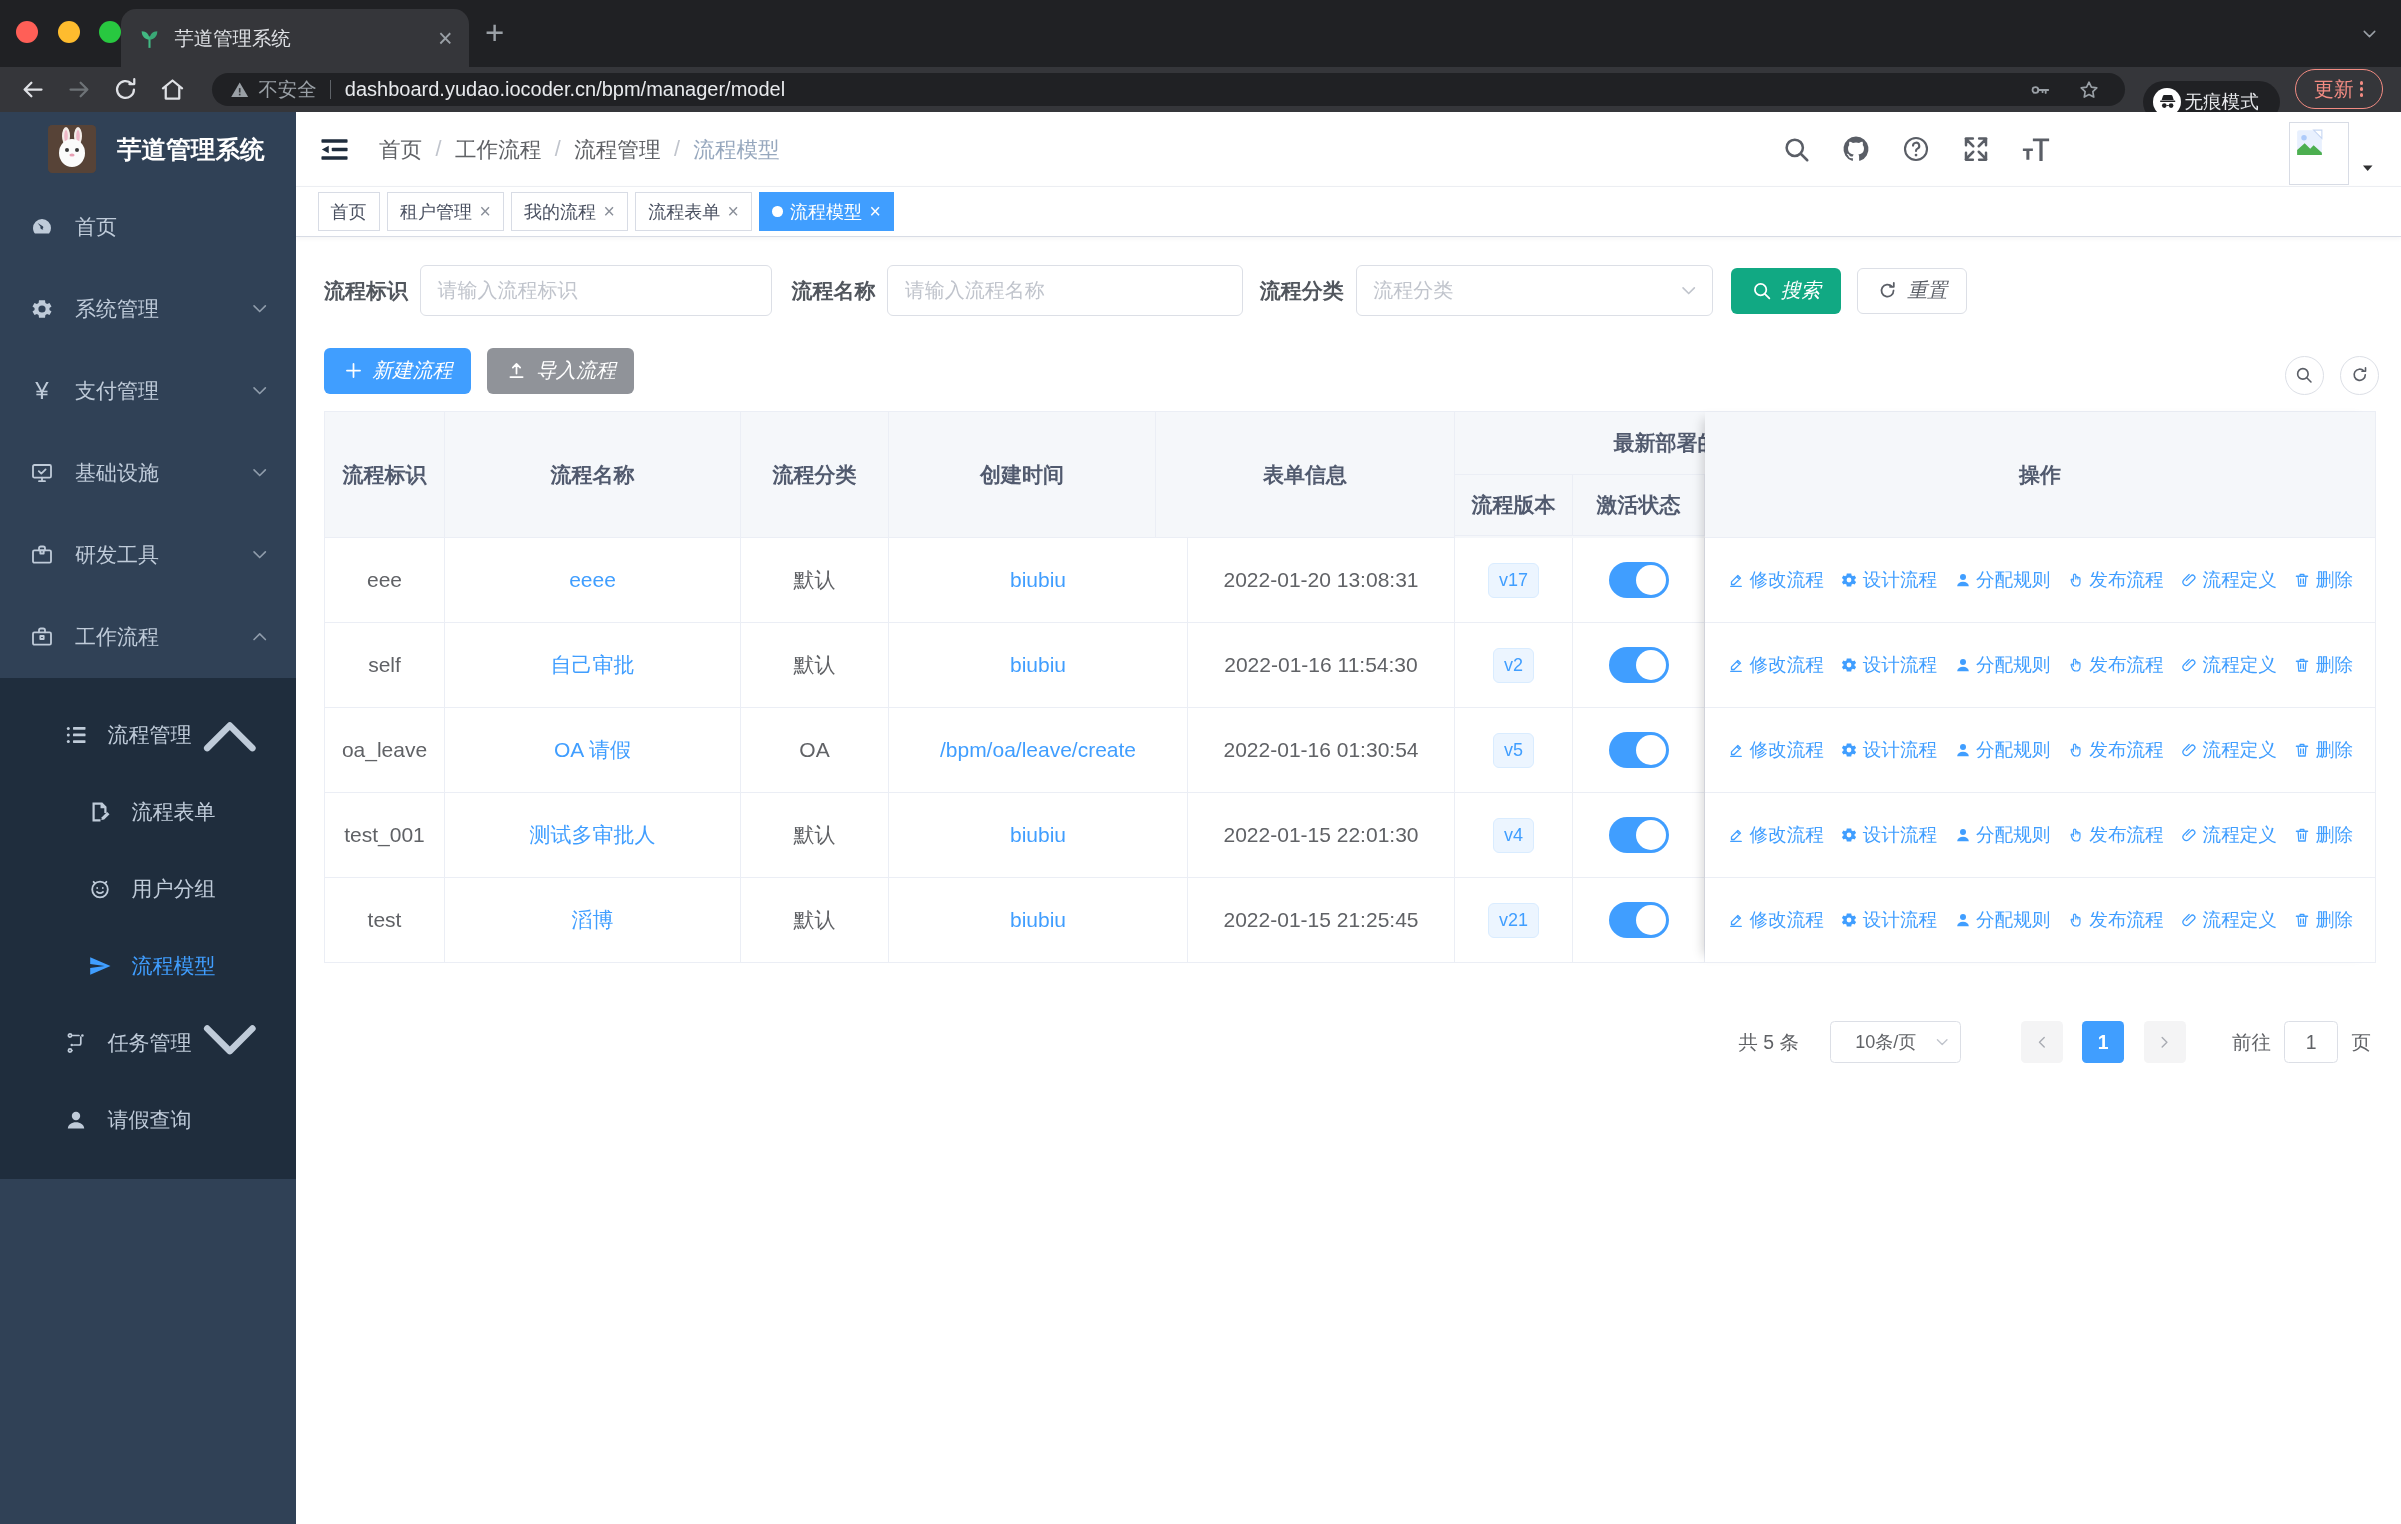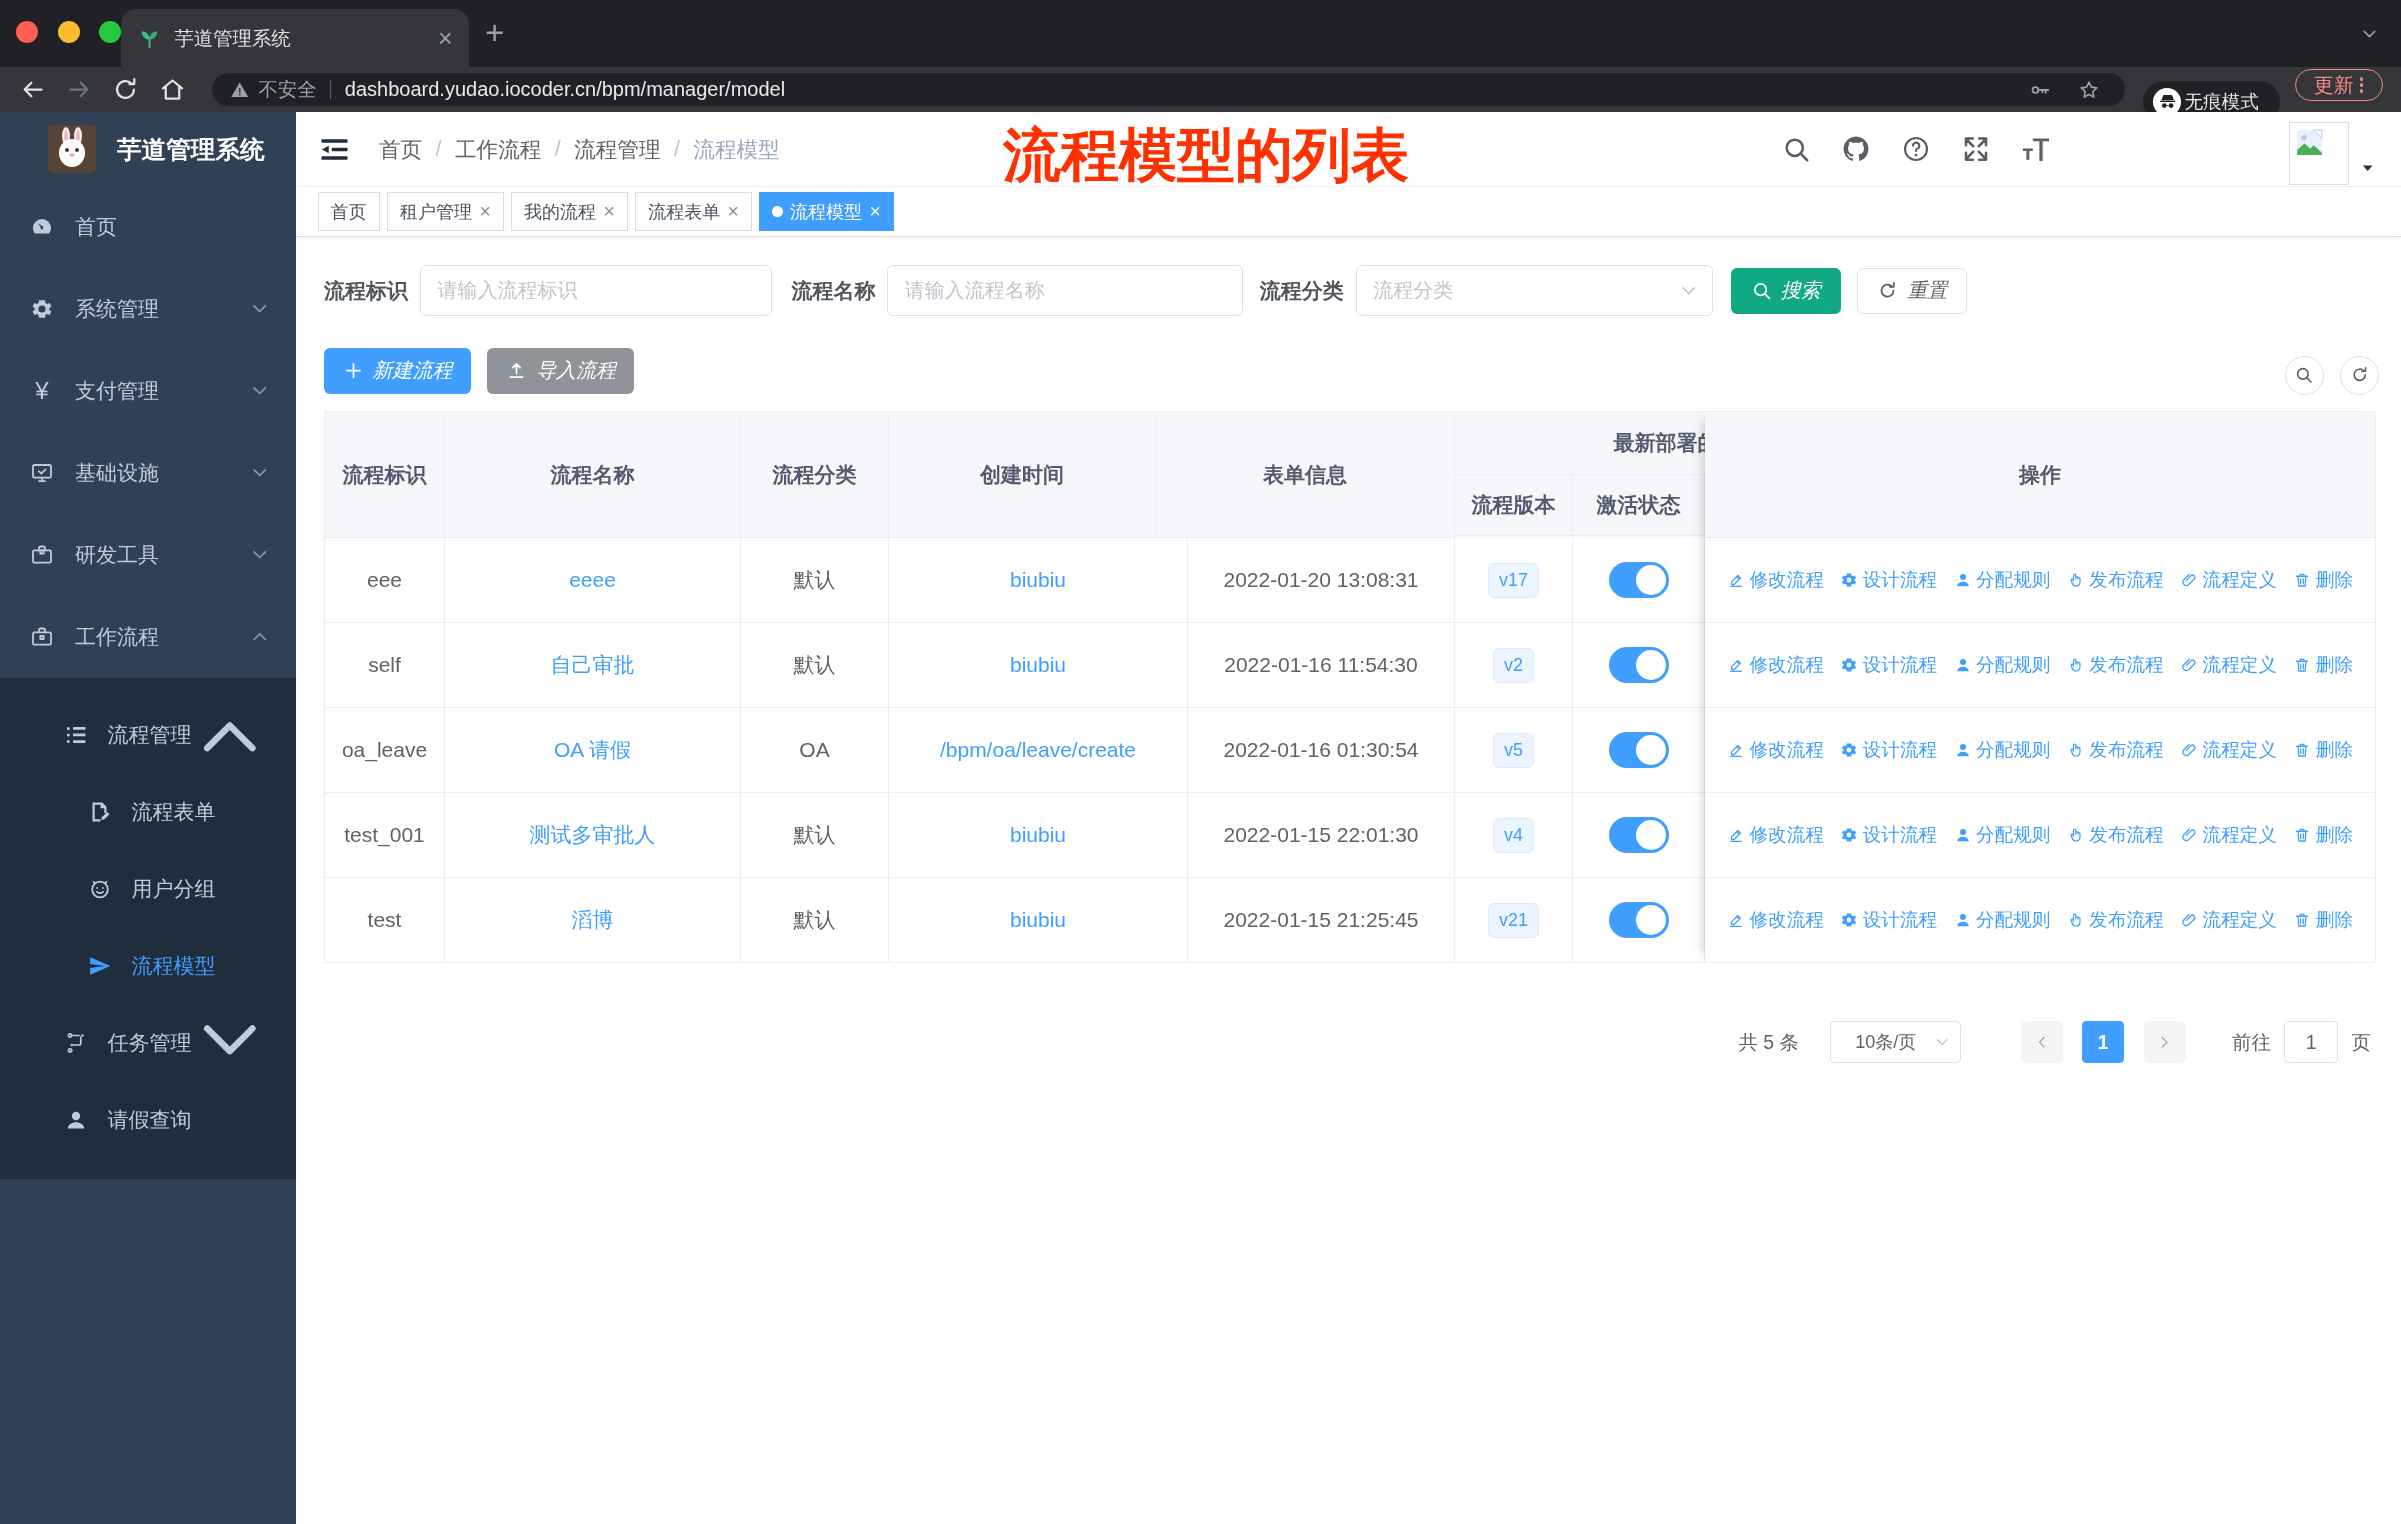--- a/index.html
+++ b/index.html
@@ -23,21 +23,21 @@
   .warn-icon { width:19.4px; height:19.4px; color:#9aa0a6; margin-right:9px; }
   .secure-label { color:#9aa0a6; font-size:19.4px; margin-right:13.4px; }
   .omni-div { width:1.5px; height:19.4px; background:#5f6368; margin-right:13.4px; }
   .url-text { color:#e8eaed; font-size:20px; flex:1; }
   .omni-right { display:flex; gap:27px; margin-right:7.4px; }
   .omni-right .oicon { width:22px; height:22px; color:#9aa0a6; }
   .incog { position:absolute; left:2143px; top:14px; width:137px; height:42px; background:#202124; border-radius:21px; display:flex; align-items:center; padding:0 10.4px; gap:3px; }
   .incog-circle { width:28px; height:28px; background:#fff; border-radius:50%; display:flex; align-items:center; justify-content:center; }
   .incog-circle svg { width:19.4px; height:19.4px; }
   .incog-label { color:#e8eaed; font-size:18.6px; }
-  .updatebtn { position:absolute; left:2295px; top:2.2px; width:88px; height:32px; border:1.5px solid #f28b82; border-radius:20px; display:flex; align-items:center; justify-content:center; gap:6px; color:#f28b82; font-size:20px; }
+  .updatebtn { position:absolute; left:2295px; top:2.2px; width:88px; height:40px; border:1.5px solid #f28b82; border-radius:20px; display:flex; align-items:center; justify-content:center; gap:6px; color:#f28b82; font-size:20px; }
   .vdots { display:inline-block; width:4.5px; }
   .vdots i { display:block; width:3.7px; height:3.7px; border-radius:50%; background:#f28b82; margin:2.2px 0; }
 
   
   .app { display:flex; height:1413px; }
   .sidebar { position:relative; width:296px; background:#304156; flex:none; color:#bfcbd9; }
   .logo-row { display:flex; align-items:center; height:74px; padding-left:48px; gap:21px; }
   .logo-img { width:48px; height:48px; border-radius:4.5px; overflow:hidden; flex:none; }
   .logo-title { color:#fff; font-size:24.6px; font-weight:bold; white-space:nowrap; }
   .menu { }
@@ -378,21 +378,20 @@
           </div>
         <div class="avatar-box" id="avatarBox"><svg viewBox="0 0 24 24" width="100%" height="100%">
               <rect x="3" y="3" width="18" height="18" rx="1.5" fill="#e8f0fe"></rect>
               <path d="M15 3h6v6z" fill="#fff" stroke="#c6d6f2" stroke-width="0.8"></path>
               <circle cx="8" cy="8.5" r="2" fill="#aecbfa"></circle>
               <path d="M3 17.5l5.5-5 4 4 2.5-2.5 6 5.5V21H3z" fill="#4caf50"></path>
             </svg></div>
         <span class="hdr-caret" id="hdrCaret"><svg viewBox="0 0 24 24" width="100%" height="100%">
               <path d="M5 8l7 8 7-8z" fill="currentColor"></path>
             </svg></span>
-        <div class="annotation">流程模型的列表</div>
       </div>
 
       <div class="tags-bar" id="tagsBar">
           <span class="tag">
             <span>首页</span>
           </span>
           <span class="tag">
             <span>租户管理</span>
             <span class="tclose">×</span>
           </span>

